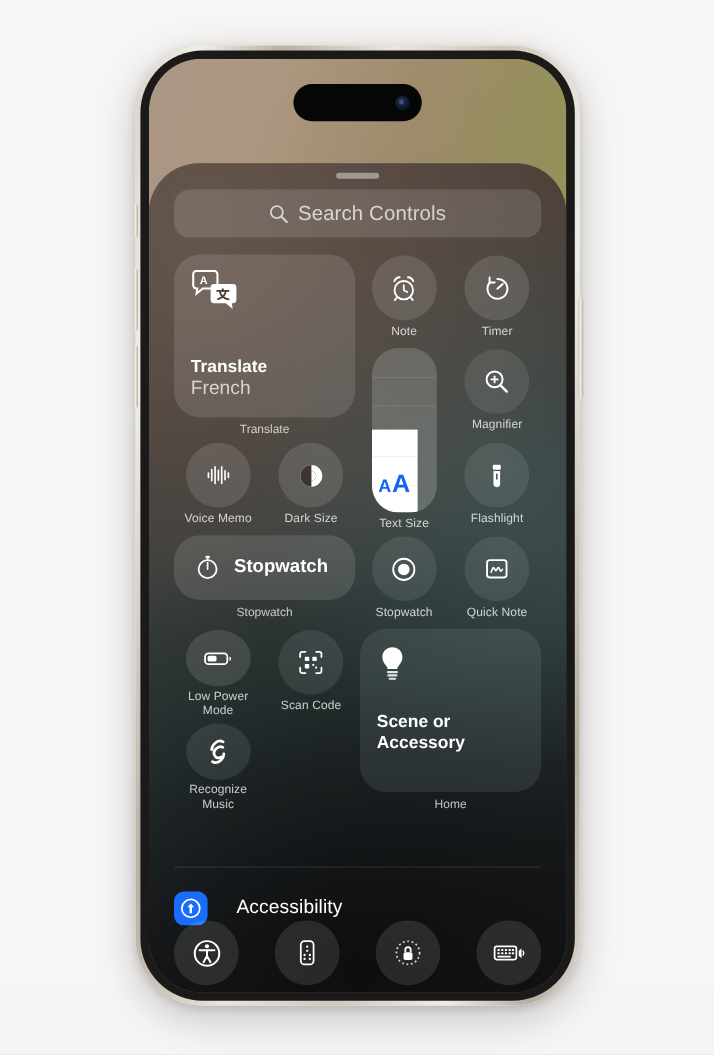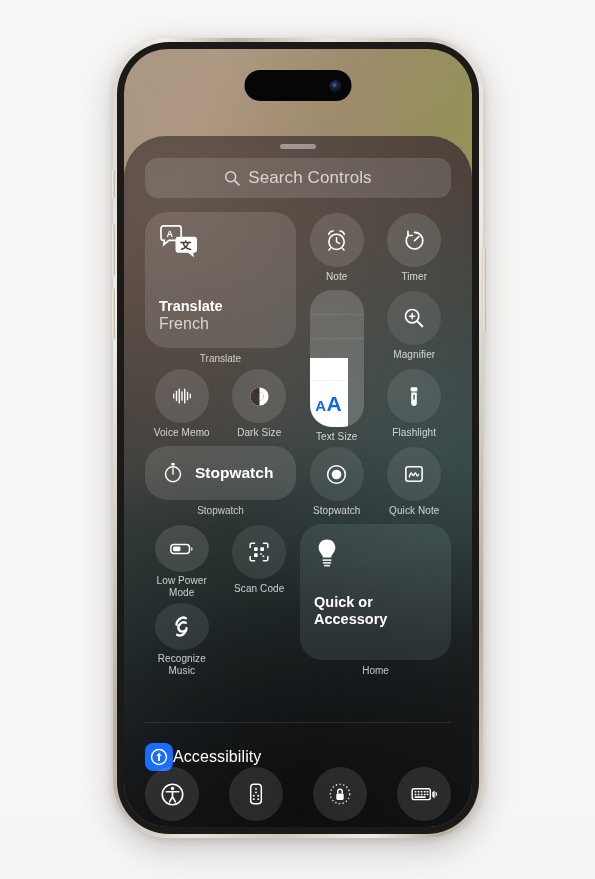--- a/index.html
+++ b/index.html
@@ -312,21 +312,21 @@
     top: 586px;
     height: 1px;
     background: rgba(255,255,255,0.10);
   }
   .acc-row {
     position: absolute;
     left: 21px;
     top: 607px;
     display: flex;
     align-items: center;
-    gap: 0;
+    gap: 24px;
   }
   .acc-ico {
     width: 28px;
     height: 28px;
     border-radius: 8px;
     background: #1a6dfa;
     display: flex;
     align-items: center;
     justify-content: center;
   }
@@ -610,21 +610,21 @@
               <span class="tile-ico">
                 <svg viewBox="0 0 28 34" width="26" height="32">
                   <path d="M14 2.4c5.2 0 9 3.8 9 8.8 0 3.5-1.8 5.6-3.2 7.4-.9 1.1-1.4 2-1.4 3.2h-8.8c0-1.2-.5-2.1-1.4-3.2C6.8 16.8 5 14.7 5 11.2c0-5 3.8-8.8 9-8.8z" fill="#fff"></path>
                   <g stroke="#ffffff" stroke-width="2" stroke-linecap="round" opacity=".85">
                     <line x1="10" y1="24.6" x2="18" y2="24.6"></line>
                     <line x1="10.4" y1="27.6" x2="17.6" y2="27.6"></line>
                   </g>
                   <line x1="11.6" y1="30.6" x2="16.4" y2="30.6" stroke="#ffffff" stroke-width="2" stroke-linecap="round" opacity=".85"></line>
                 </svg>
               </span>
-              <span class="tile-title two"><span>Quick or</span><br><span>Accessory</span></span>
+              <span class="tile-title two"><span>Scene or</span><br><span>Accessory</span></span>
             </div>
             <span class="tile-cap">Home</span>
           </div>
 
 
           <div class="cell">
             <div class="round cool">
               <span>
                 <svg viewBox="0 0 26 26" width="25" height="25">
                   <path d="M17.6 4.4c-2.4-1.4-5.3-.6-7.4 1.5-1.6 1.6-2.5 3.6-2.4 5.3" fill="none" stroke="#fff" stroke-width="2.4" stroke-linecap="round"></path>

